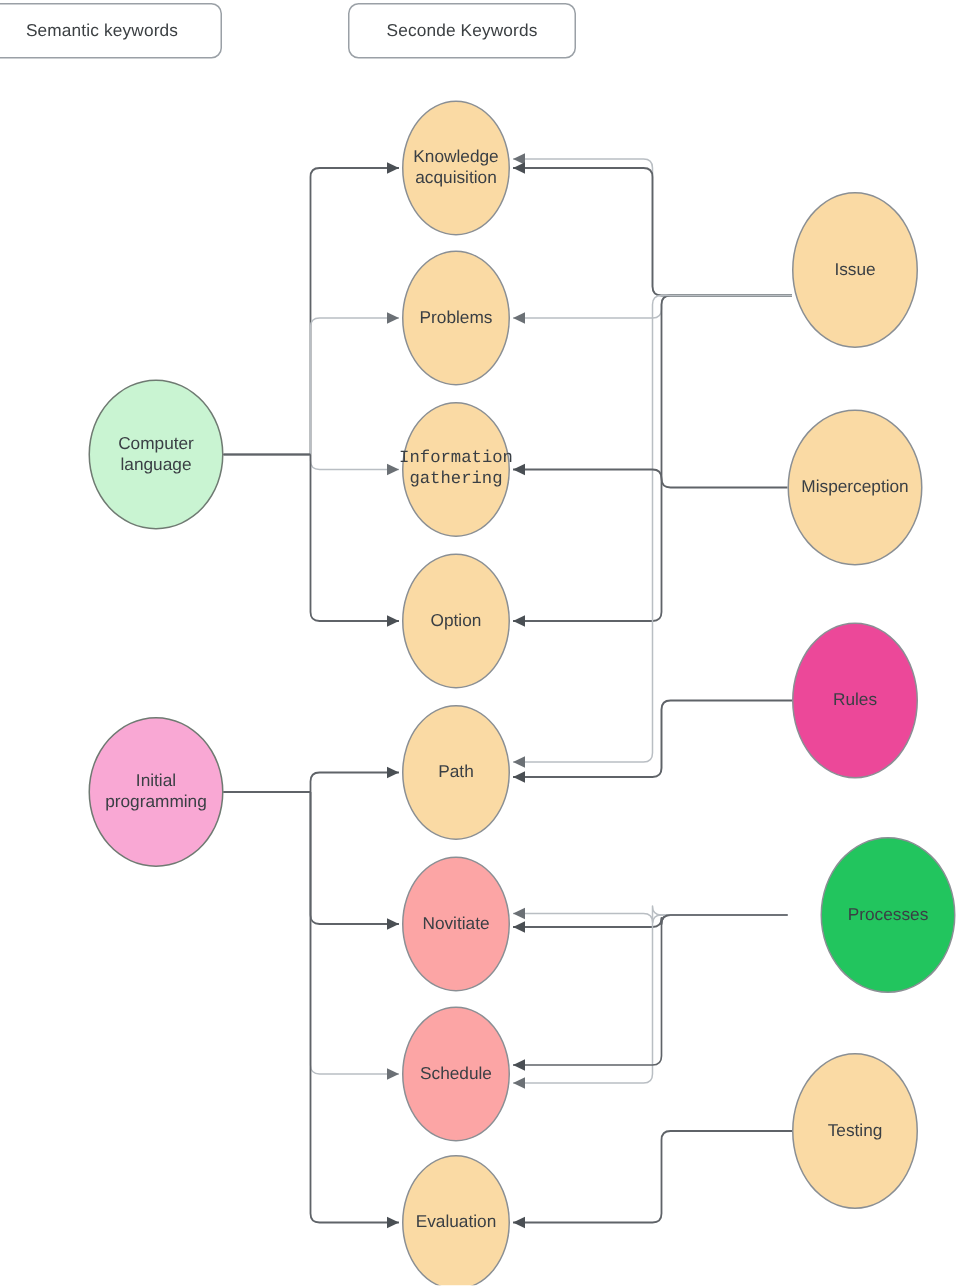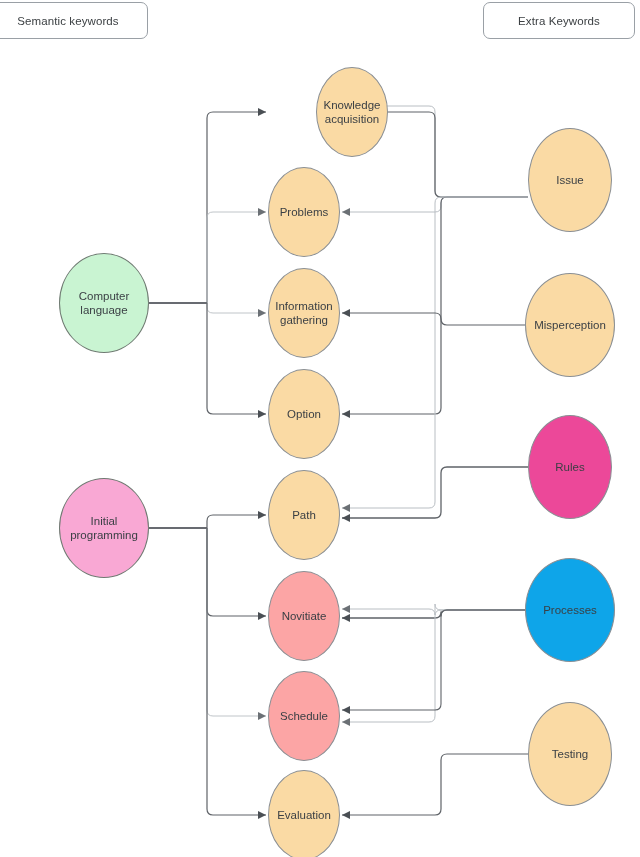--- a/index.html
+++ b/index.html
@@ -54,22 +54,22 @@
   .node-label { pointer-events: none; }
 </style>
 </head>
 <body>
 
 <div id="canvas">
 
   <div class="hdr-box" id="hdr-0" style="left: -12px; top: 2px; width: 160px; height: 37px; border-color: rgb(154, 160, 166);">
     <span>Semantic keywords</span>
   </div>
-  <div class="hdr-box" id="hdr-2" style="left: 483px; top: 2px; width: 152px; height: 37px; border-color: rgb(154, 160, 166);">
-    <span>Extra Keywords</span>
+  <div class="hdr-box" id="hdr-1" style="left: 232px; top: 2px; width: 152px; height: 37px; border-color: rgb(154, 160, 166);">
+    <span>Seconde Keywords</span>
   </div>
 
   <svg id="svg-layer" viewBox="0 0 640 857">
     <defs>
       <marker id="arrL" markerWidth="9" markerHeight="9" refX="8" refY="4.5" orient="auto" markerUnits="userSpaceOnUse">
         <path d="M8,4.5 L0,0.6 L0,8.4 Z" fill="#4a4f54"></path>
       </marker>
       <marker id="arrLlight" markerWidth="9" markerHeight="9" refX="8" refY="4.5" orient="auto" markerUnits="userSpaceOnUse">
         <path d="M8,4.5 L0,0.6 L0,8.4 Z" fill="#6b7075"></path>
       </marker>
@@ -113,27 +113,27 @@
 
   <div id="nodes-semantic">
       <div class="node" style="left: 59px; top: 253px; width: 90px; height: 100px; background: rgb(201, 244, 210); border-color: rgb(111, 122, 114);">
         <span class="node-label">Computer language</span>
       </div>
       <div class="node" style="left: 59px; top: 478px; width: 90px; height: 100px; background: #f9a8d4; border-color: rgb(111, 122, 114);">
         <span class="node-label">Initial programming</span>
       </div>
     </div>
   <div id="nodes-seconde">
-      <div class="node" style="left: 268px; top: 67px; width: 72px; height: 90px; background: rgb(250, 218, 164); border-color: rgb(138, 143, 148); margin-left: 48px;">
+      <div class="node" style="left: 268px; top: 67px; width: 72px; height: 90px; background: rgb(250, 218, 164); border-color: rgb(138, 143, 148);">
         <span class="node-label">Knowledge acquisition</span>
       </div>
       <div class="node" style="left: 268px; top: 167px; width: 72px; height: 90px; background: rgb(250, 218, 164); border-color: rgb(138, 143, 148);">
         <span class="node-label">Problems</span>
       </div>
-      <div class="node" style="left: 268px; top: 268px; width: 72px; height: 90px; background: rgb(250, 218, 164); border-color: rgb(138, 143, 148);">
+      <div class="node" style="left: 268px; top: 268px; width: 72px; height: 90px; background: rgb(250, 218, 164); border-color: rgb(138, 143, 148); font-family: Liberation Mono, monospace;">
         <span class="node-label">Information gathering</span>
       </div>
       <div class="node" style="left: 268px; top: 369px; width: 72px; height: 90px; background: rgb(250, 218, 164); border-color: rgb(138, 143, 148);">
         <span class="node-label">Option</span>
       </div>
       <div class="node" style="left: 268px; top: 470px; width: 72px; height: 90px; background: rgb(250, 218, 164); border-color: rgb(138, 143, 148);">
         <span class="node-label">Path</span>
       </div>
       <div class="node" style="left: 268px; top: 571px; width: 72px; height: 90px; background: #fca5a5; border-color: rgb(138, 143, 148);">
         <span class="node-label">Novitiate</span>
@@ -148,21 +148,21 @@
   <div id="nodes-extra">
       <div class="node" style="left: 528px; top: 128px; width: 84px; height: 104px; background: rgb(250, 218, 164); border-color: rgb(138, 143, 148);">
         <span class="node-label">Issue</span>
       </div>
       <div class="node" style="left: 525px; top: 273px; width: 90px; height: 104px; background: rgb(250, 218, 164); border-color: rgb(138, 143, 148);">
         <span class="node-label">Misperception</span>
       </div>
       <div class="node" style="left: 528px; top: 415px; width: 84px; height: 104px; background: #ec4899; border-color: rgb(138, 143, 148);">
         <span class="node-label">Rules</span>
       </div>
-      <div class="node" style="left: 525px; top: 558px; width: 90px; height: 104px; background: #0ea5e9; border-color: rgb(138, 143, 148);">
+      <div class="node" style="left: 547px; top: 558px; width: 90px; height: 104px; background: #22c55e; border-color: rgb(138, 143, 148);">
         <span class="node-label">Processes</span>
       </div>
       <div class="node" style="left: 528px; top: 702px; width: 84px; height: 104px; background: rgb(250, 218, 164); border-color: rgb(138, 143, 148);">
         <span class="node-label">Testing</span>
       </div>
     </div>
 
 </div>
 
 </body></html>

